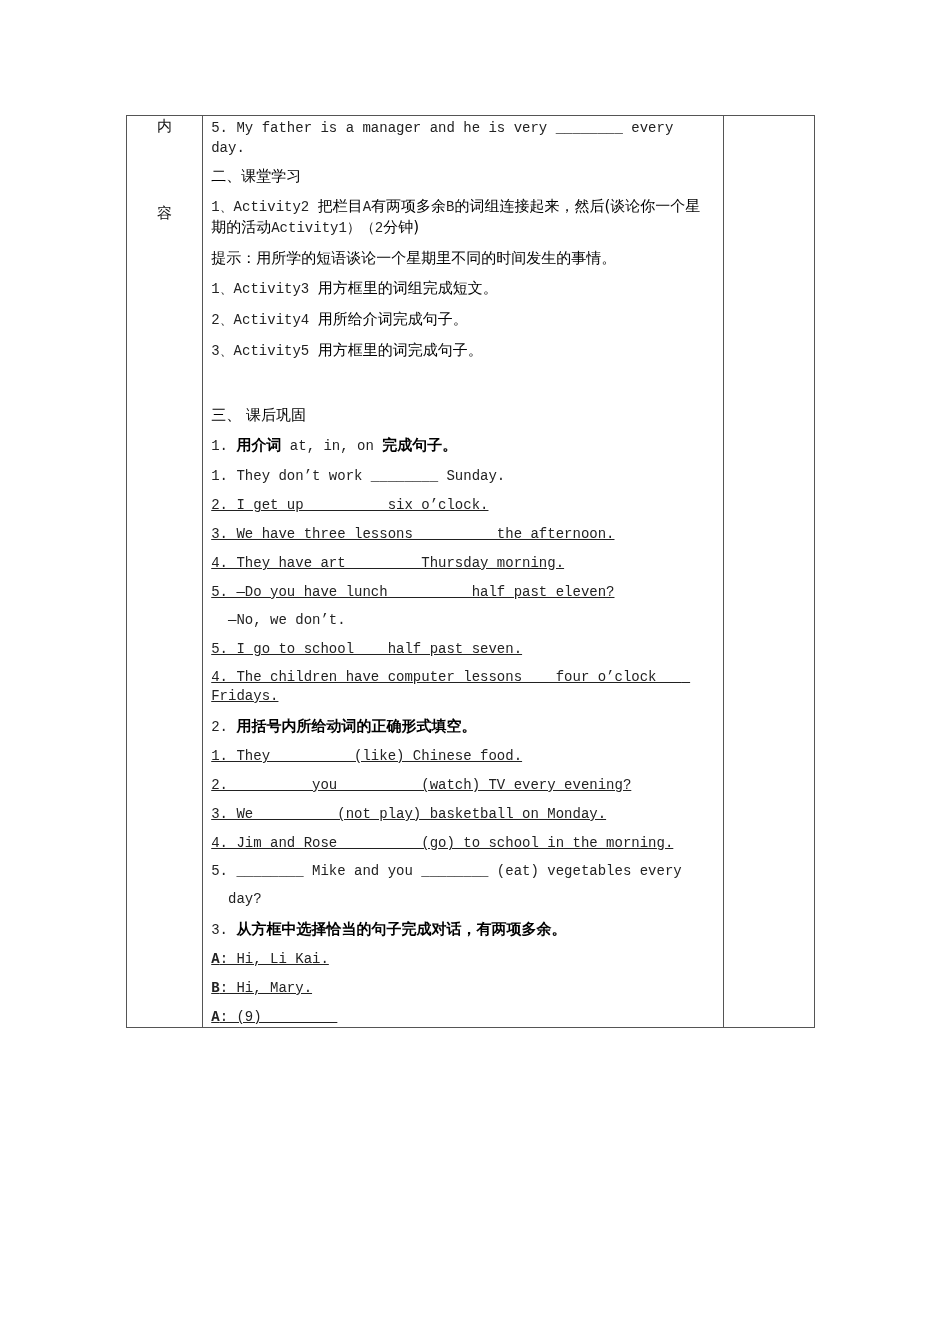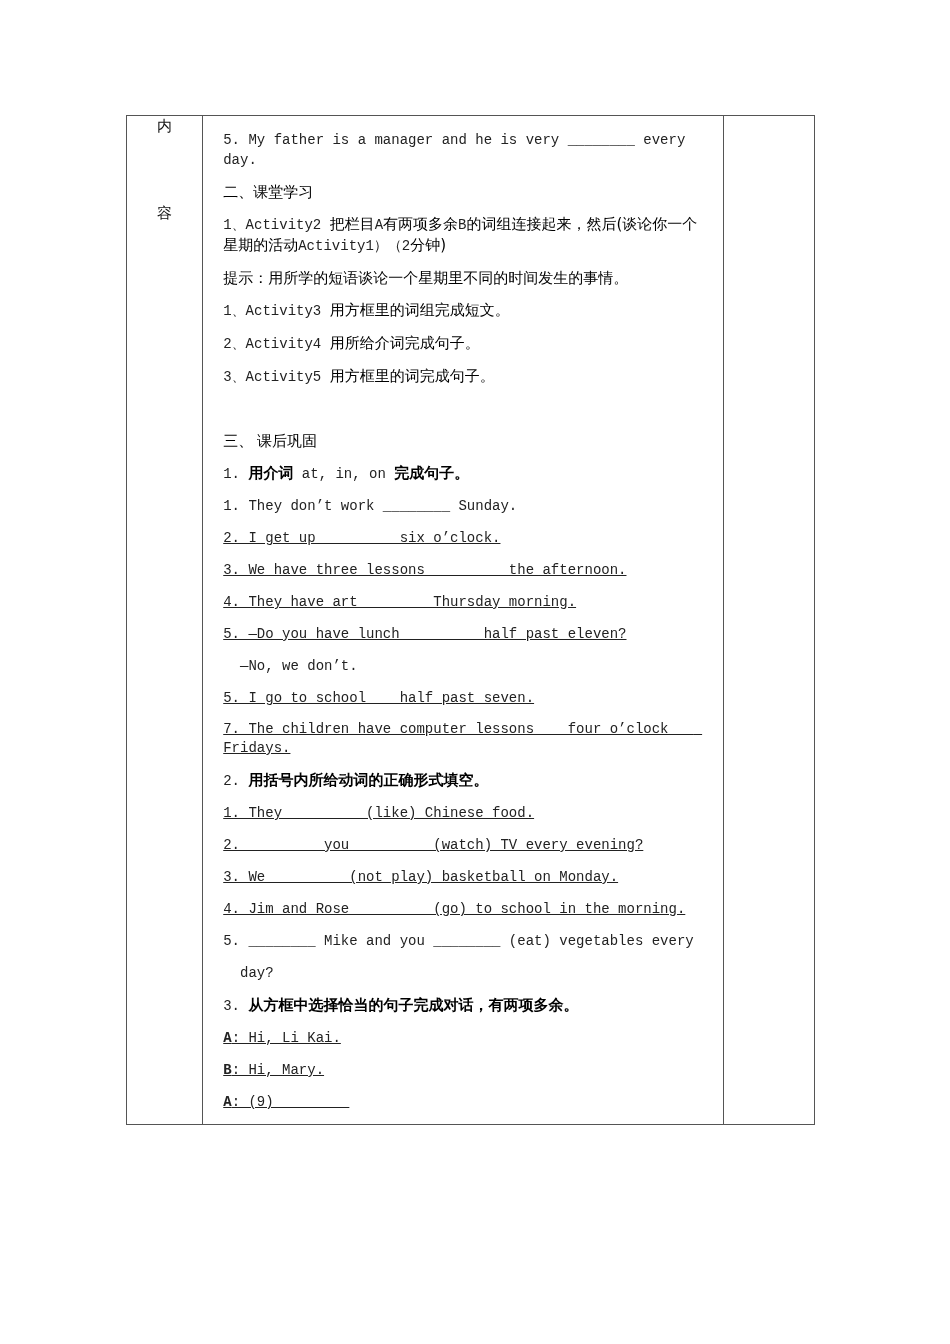--- a/index.html
+++ b/index.html
@@ -10,28 +10,28 @@
   }
   .page-table td { border: 1px solid #555; vertical-align: top; padding: 0; }
   .col-label { width: 76px; }
   .col-main { width: 519px; }
   .col-extra { width: 91px; }
   .label-cell { position: relative; }
   .label-char { position: absolute; left: 0; width: 100%; text-align: center; font-size: 15px; }
   .label-top { top: 1px; }
   .label-bottom { top: 88px; }
   .main-cell { padding: 2px 8px 0 8px !important; font-size: 14px; }
-  .line { line-height: 20px; margin: 12px; white-space: pre-wrap; }
+  .line { line-height: 20px; margin: 0; white-space: pre-wrap; }
   .mono { font-family: "Liberation Mono", "DejaVu Sans Mono", monospace; font-size: 14px; color: #222; }
   .cn { font-family: "DejaVu Sans", sans-serif; font-size: 15px; color: #000000; }
   .bold { font-weight: bold; }
   .gap-9 { margin-top: 9px; text-decoration: underline; }
   .gap-10 { margin-top: 10px; }
   .gap-8 { margin-top: 8px; }
-  .gap-big { margin-top: 44px; font-family: Liberation Serif, serif; }
+  .gap-big { margin-top: 44px; }
   .wrap2 { line-height: 20px; }
 </style>
 </head>
 <body>
 
 <table class="page-table">
   <colgroup>
       <col class="col-label">
       <col class="col-main">
       <col class="col-extra">
@@ -59,21 +59,21 @@
 
       <p class="line gap-10"><span class="mono">1. </span><span class="cn bold">用介词</span><span class="mono"> at, in, on </span><span class="cn bold">完成句子。</span></p>
 
       <p class="line mono gap-10">1. They don’t work ________ Sunday.</p>
       <p class="line mono gap-9">2. I get up ________ six o’clock.</p>
       <p class="line mono gap-9">3. We have three lessons ________ the afternoon.</p>
       <p class="line mono gap-9">4. They have art ________Thursday morning.</p>
       <p class="line mono gap-9">5. —Do you have lunch ________ half past eleven?</p>
       <p class="line mono gap-8">  —No, we don’t.</p>
       <p class="line mono gap-9">5. I go to school __ half past seven.</p>
-      <p class="line mono gap-9" style="line-height:19px;">7. The children have computer lessons __ four o’clock __ Fridays.</p>
+      <p class="line mono gap-9" style="line-height:19px;">4. The children have computer lessons __ four o’clock __ Fridays.</p>
 
       <p class="line gap-10"><span class="mono">2. </span><span class="cn bold">用括号内所给动词的正确形式填空。</span></p>
 
       <p class="line mono gap-9">1. They ________ (like) Chinese food.</p>
       <p class="line mono gap-9">2. ________ you ________ (watch) TV every evening?</p>
       <p class="line mono gap-9">3. We ________ (not play) basketball on Monday.</p>
       <p class="line mono gap-9">4. Jim and Rose ________ (go) to school in the morning.</p>
       <p class="line mono gap-8">5. ________ Mike and you ________ (eat) vegetables every</p>
       <p class="line mono gap-8">  day?</p>
 

